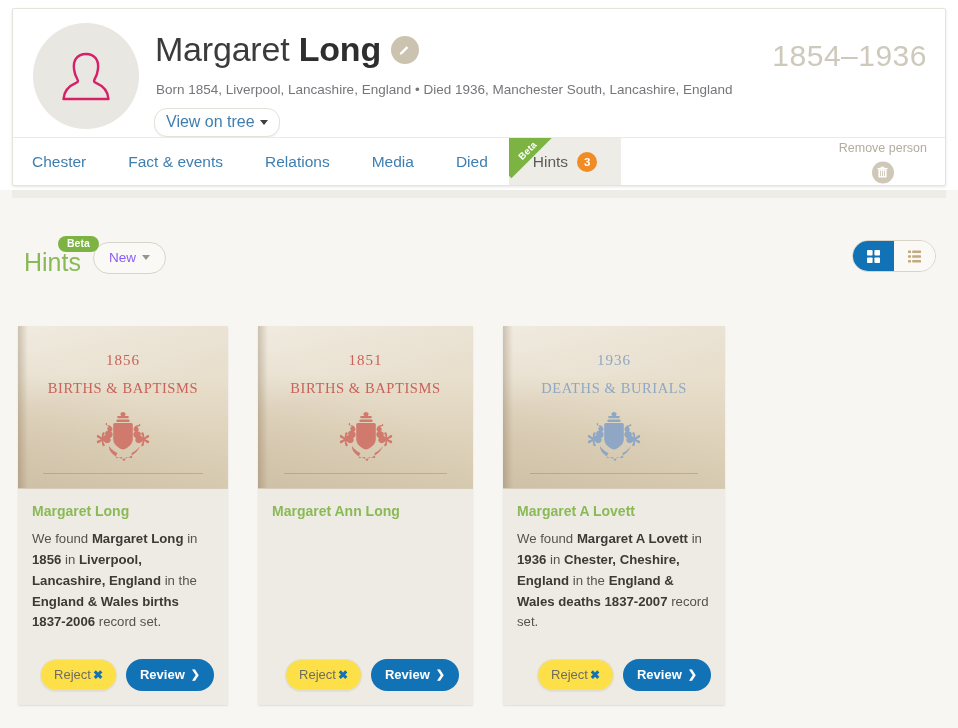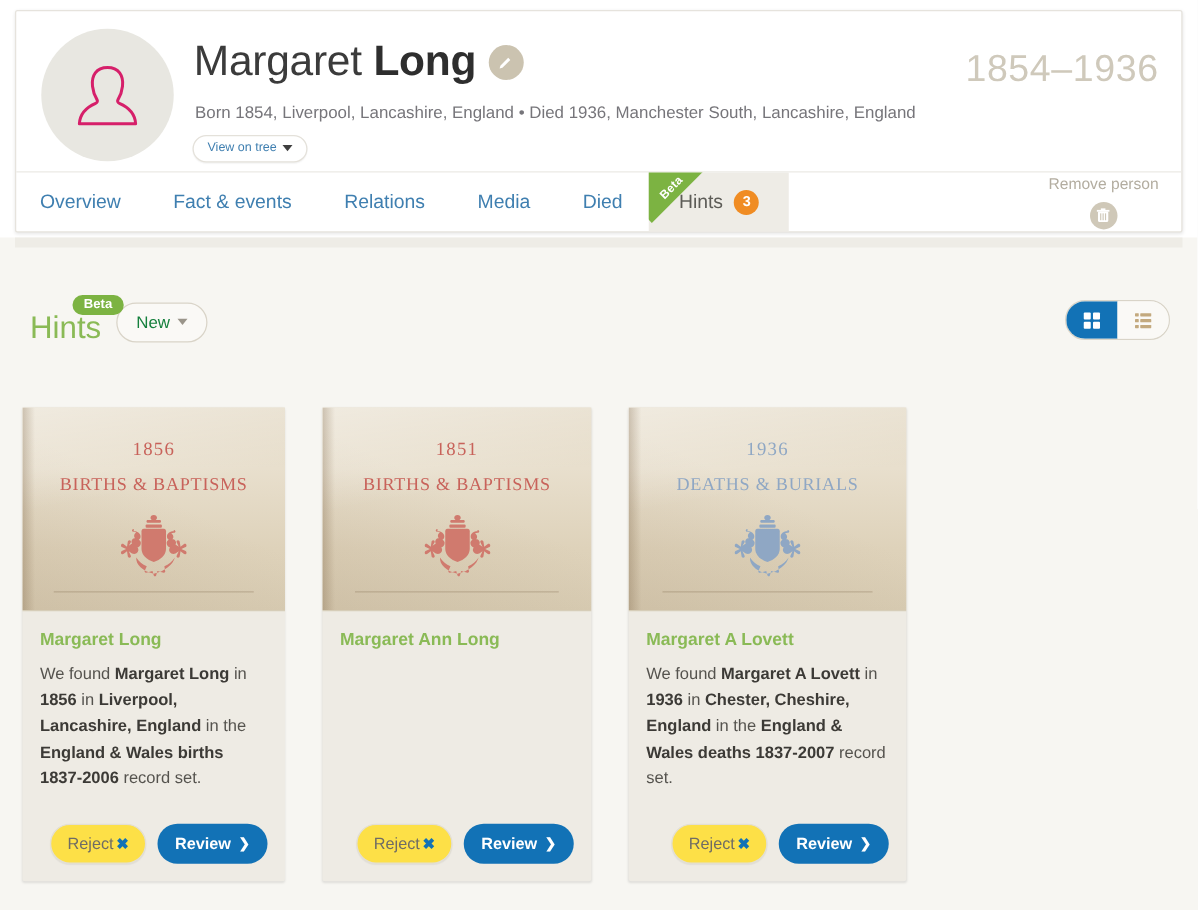--- a/index.html
+++ b/index.html
@@ -47,21 +47,21 @@
 
   .vitals {
     position: absolute; left: 143px; top: 73px;
     font-size: 13.5px; color: #76757a; white-space: nowrap;
   }
 
   .view-tree {
     position: absolute; left: 141px; top: 99px;
     background: #ffffff; border: 1px solid #e4e1da;
     border-radius: 13px; padding: 4px 11px 5px 11px;
-    font-size: 10px; color: #3f7fb0; cursor: pointer;
+    font-size: 16px; color: #3f7fb0; cursor: pointer;
     box-shadow: 0 1px 1px rgba(0,0,0,0.05);
     display: inline-flex; align-items: center; gap: 5px;
   }
   .caret-d {
     width: 0; height: 0; border-left: 4px solid transparent;
     border-right: 4px solid transparent; border-top: 5px solid #3f3f3f;
   }
 
   .lifespan {
     position: absolute; right: 18px; top: 30px;
@@ -128,21 +128,21 @@
   .beta-pill {
     position: absolute; left: 34px; top: 0;
     background: #7cb342; color: #fff; font-size: 10.5px; font-weight: 700;
     padding: 2px 9px 3px; border-radius: 9px; line-height: 1;
   }
   .hints-title { font-size: 25px; color: #8aba56; font-weight: 400; line-height: 1; }
   .new-btn {
     display: inline-flex; align-items: center; gap: 6px;
     border: 1px solid #d9d4c8; border-radius: 16px;
     background: #faf9f6; padding: 7px 15px 8px;
-    font-size: 13.5px; color: #15803d; cursor: pointer; margin-bottom: 1px;
+    font-size: 13.5px; color: #8b5cf6; cursor: pointer; margin-bottom: 1px;
   }
   .caret-sm {
     width: 0; height: 0; border-left: 4px solid transparent;
     border-right: 4px solid transparent; border-top: 5px solid #9a958a;
   }
 
   .view-toggle {
     position: absolute; right: 22px; top: 252px - 252px + 0px;
     top: 50px;
     display: flex; border: 1px solid #d9d4c8; border-radius: 17px;
@@ -254,21 +254,21 @@
       <div class="view-tree">
         <span>View on tree</span>
         <span class="caret-d"></span>
       </div>
 
       <div class="lifespan">1854–1936</div>
     </div>
 
     <div class="tabbar">
       <div class="tab">
-        <span class="tab-label">Overview</span>
+        <span class="tab-label">Chester</span>
       </div>
       <div class="tab">
         <span class="tab-label">Fact &amp; events</span>
       </div>
       <div class="tab">
         <span class="tab-label">Relations</span>
       </div>
       <div class="tab">
         <span class="tab-label">Media</span>
       </div>

